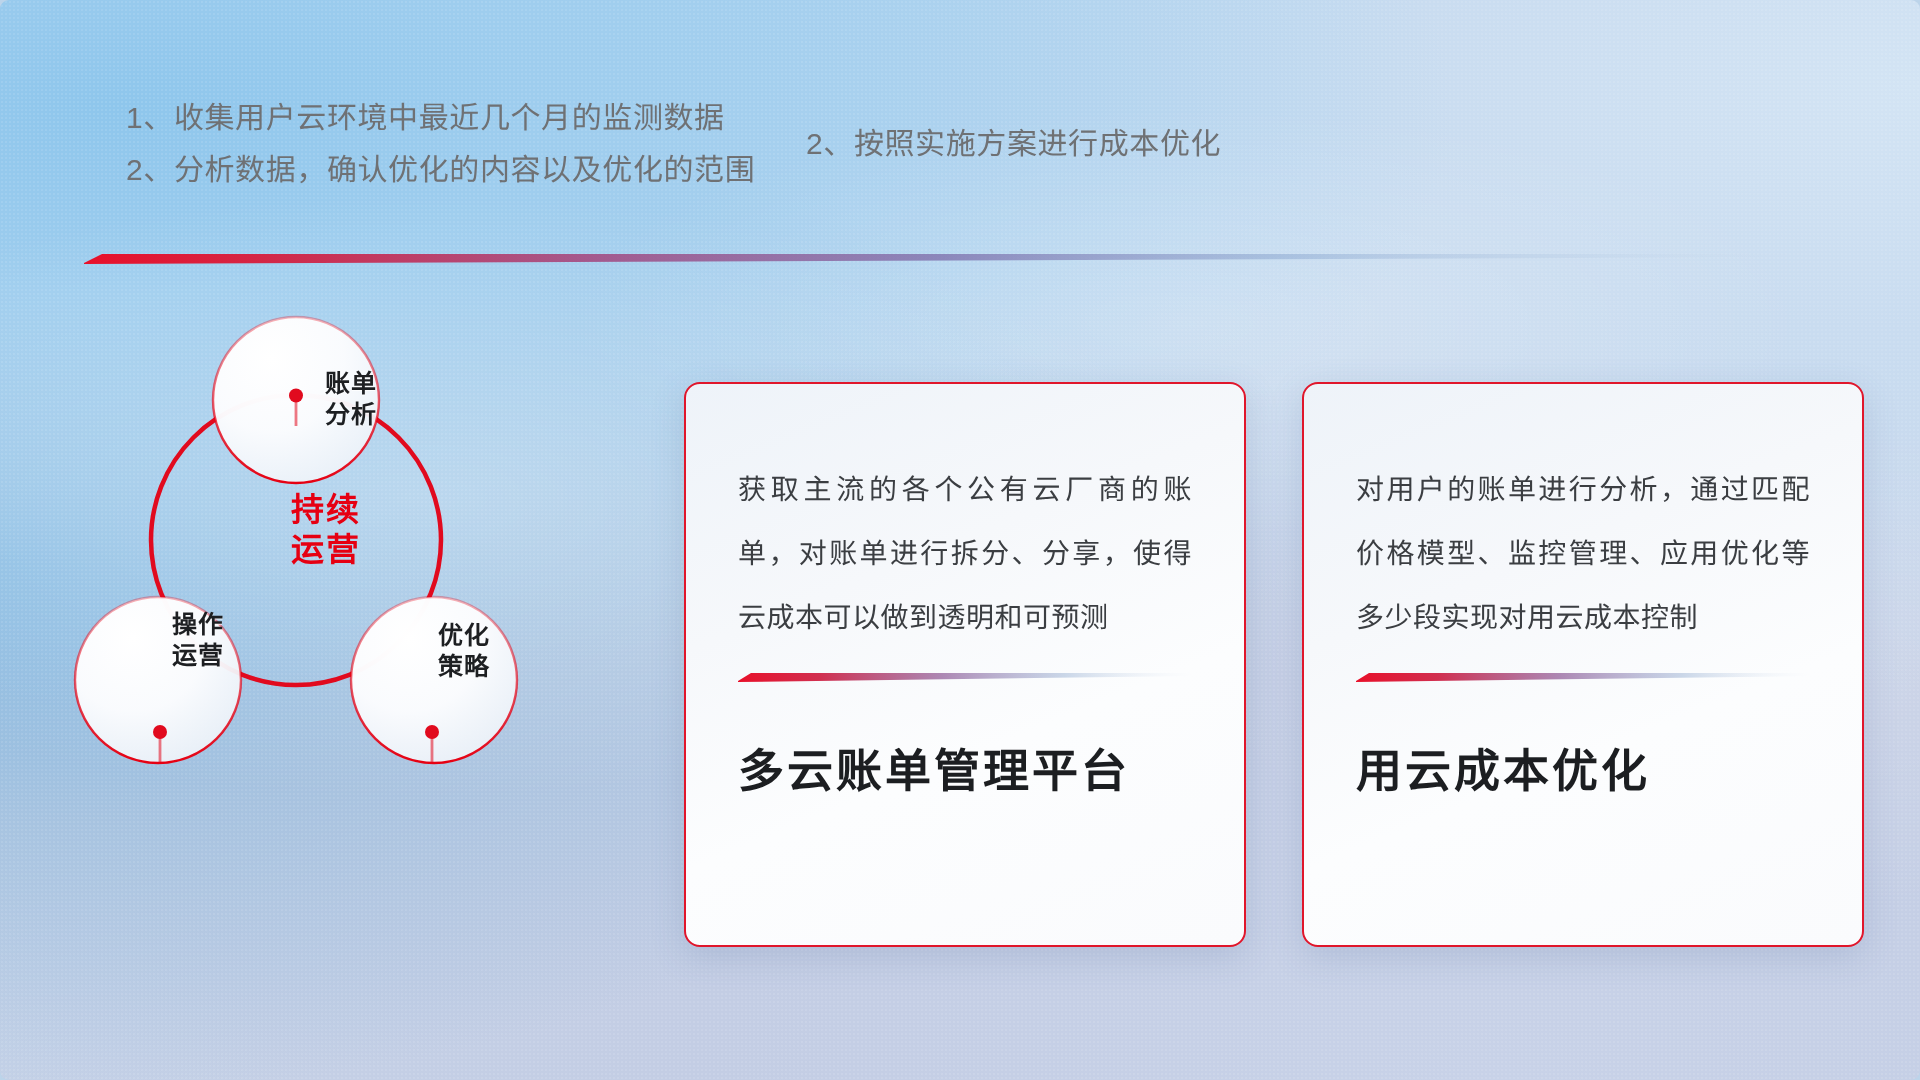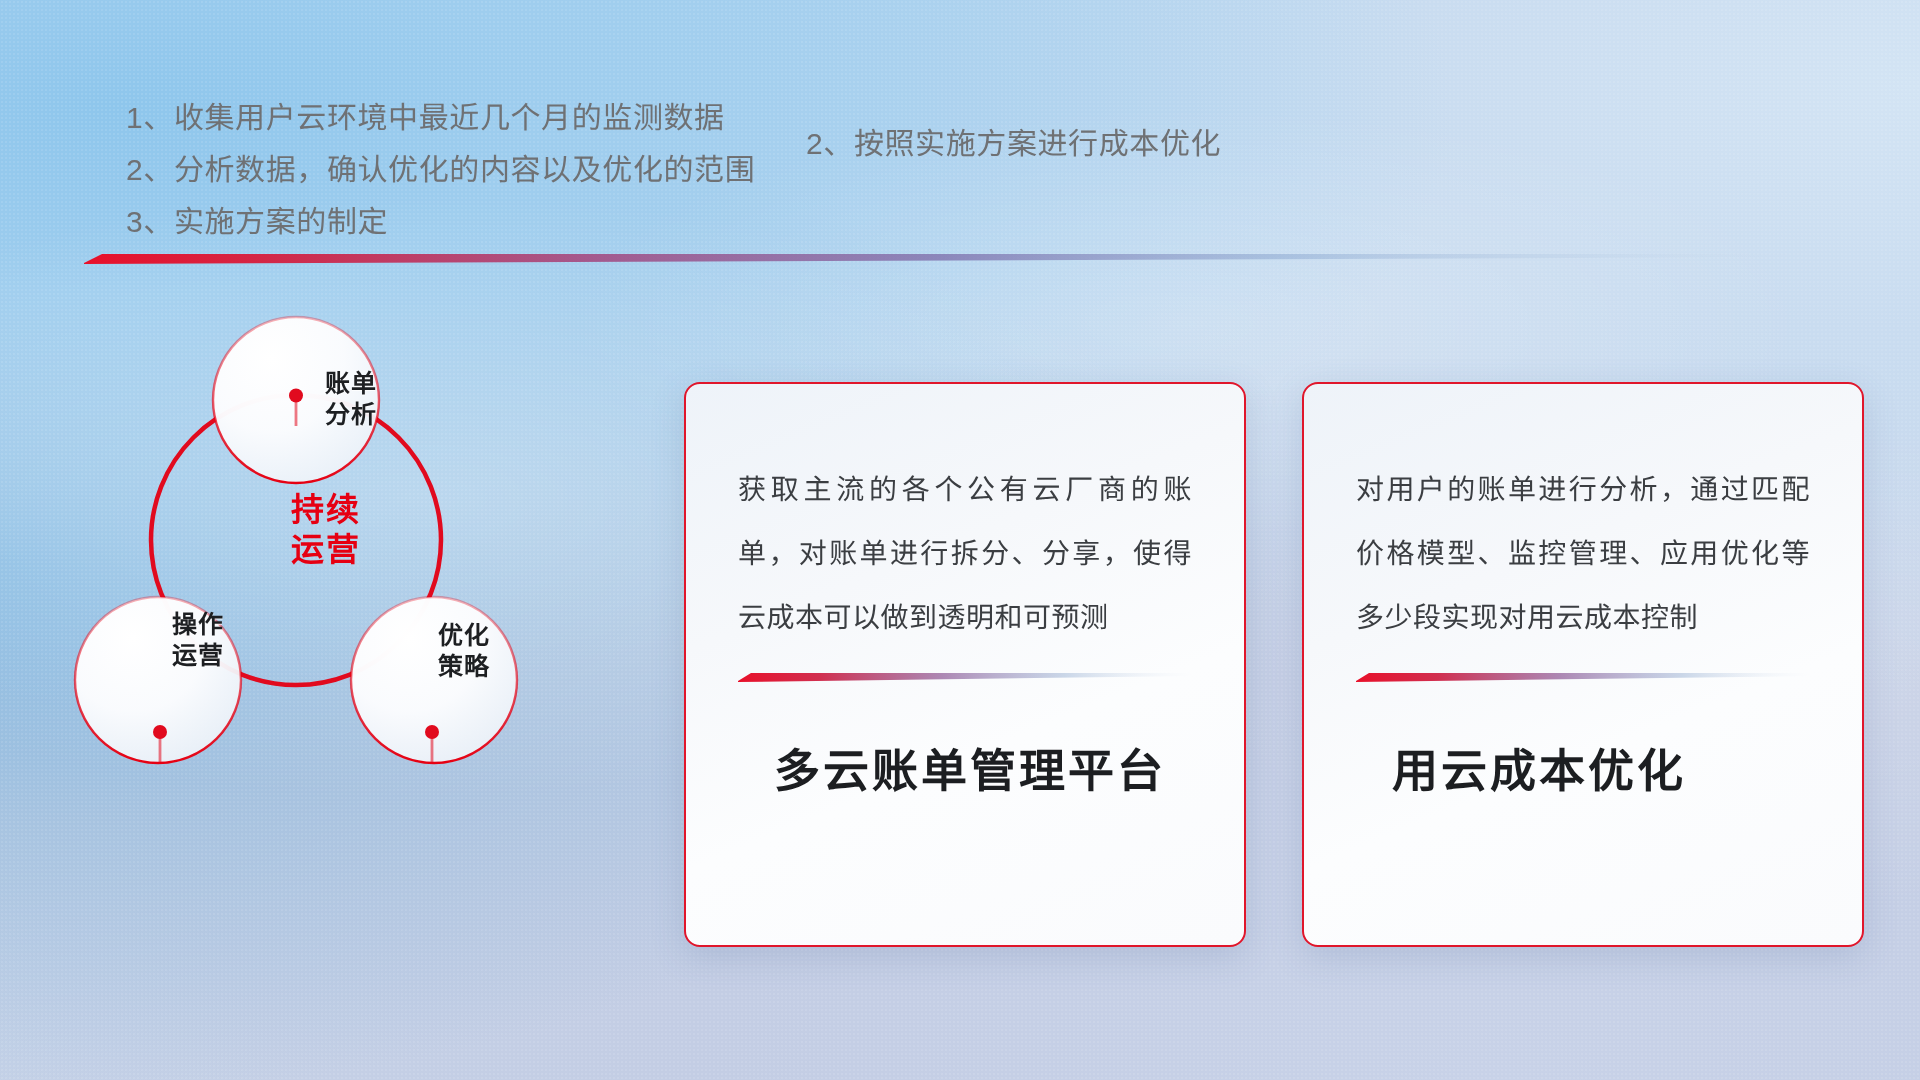--- a/index.html
+++ b/index.html
@@ -16,20 +16,21 @@
     position:absolute; inset:0;
     width:1920px; height:1080px;
     overflow:hidden;
     background:
       radial-gradient(120% 95% at 6% 10%,  #8ec6ec 0%, #9ecdee 18%, rgba(175,206,233,0) 58%),
       radial-gradient(95% 80% at 0% 52%,   #7fb4de 0%, rgba(140,180,216,0.55) 30%, rgba(170,198,228,0) 62%),
       radial-gradient(110% 90% at 100% 8%, #d3e4f4 0%, #c9dcf0 25%, rgba(200,216,236,0) 62%),
       radial-gradient(120% 110% at 78% 100%, #c8d2e8 0%, #c3cde4 35%, rgba(195,205,228,0) 72%),
       radial-gradient(100% 90% at 30% 100%, #c5d2e7 0%, rgba(197,210,231,0) 60%),
       linear-gradient(170deg, #a9d2ee 0%, #bcd6ee 30%, #cbdcef 55%, #c6d2e8 80%, #c2cee5 100%);
+    border-radius: 9px;
   }
   
   #stage::before{
     content:"";
     position:absolute; inset:0;
     background:
       radial-gradient(58% 40% at 22% 46%, rgba(255,255,255,0.30) 0%, rgba(255,255,255,0) 70%),
       radial-gradient(45% 28% at 62% 30%, rgba(255,255,255,0.22) 0%, rgba(255,255,255,0) 72%),
       radial-gradient(40% 30% at 92% 62%, rgba(255,255,255,0.18) 0%, rgba(255,255,255,0) 75%);
     pointer-events:none;
@@ -135,32 +136,30 @@
     height:10px;
     width:100%;
   }
   .card-title{
     margin-top:52px;
     color:#1c1e21;
     font-size:46px;
     font-weight:bold;
     letter-spacing:3px;
     white-space:nowrap;
-    margin-left:36px;
   }
 </style>
 </head>
 <body>
 
 <div id="stage">
 
   <div class="steps left">
     <div class="step-line">1、收集用户云环境中最近几个月的监测数据</div>
     <div class="step-line">2、分析数据，确认优化的内容以及优化的范围</div>
-    <div class="step-line">3、实施方案的制定</div>
   </div>
 
   <div class="steps right">
     <div class="step-line">2、按照实施方案进行成本优化</div>
   </div>
 
   <svg class="divider-main" viewBox="0 0 1720 12" preserveAspectRatio="none">
     <defs>
       <linearGradient id="gradMain" x1="0" y1="0" x2="1" y2="0">
         <stop offset="0" stop-color="#e8102a" stop-opacity="1"></stop>

